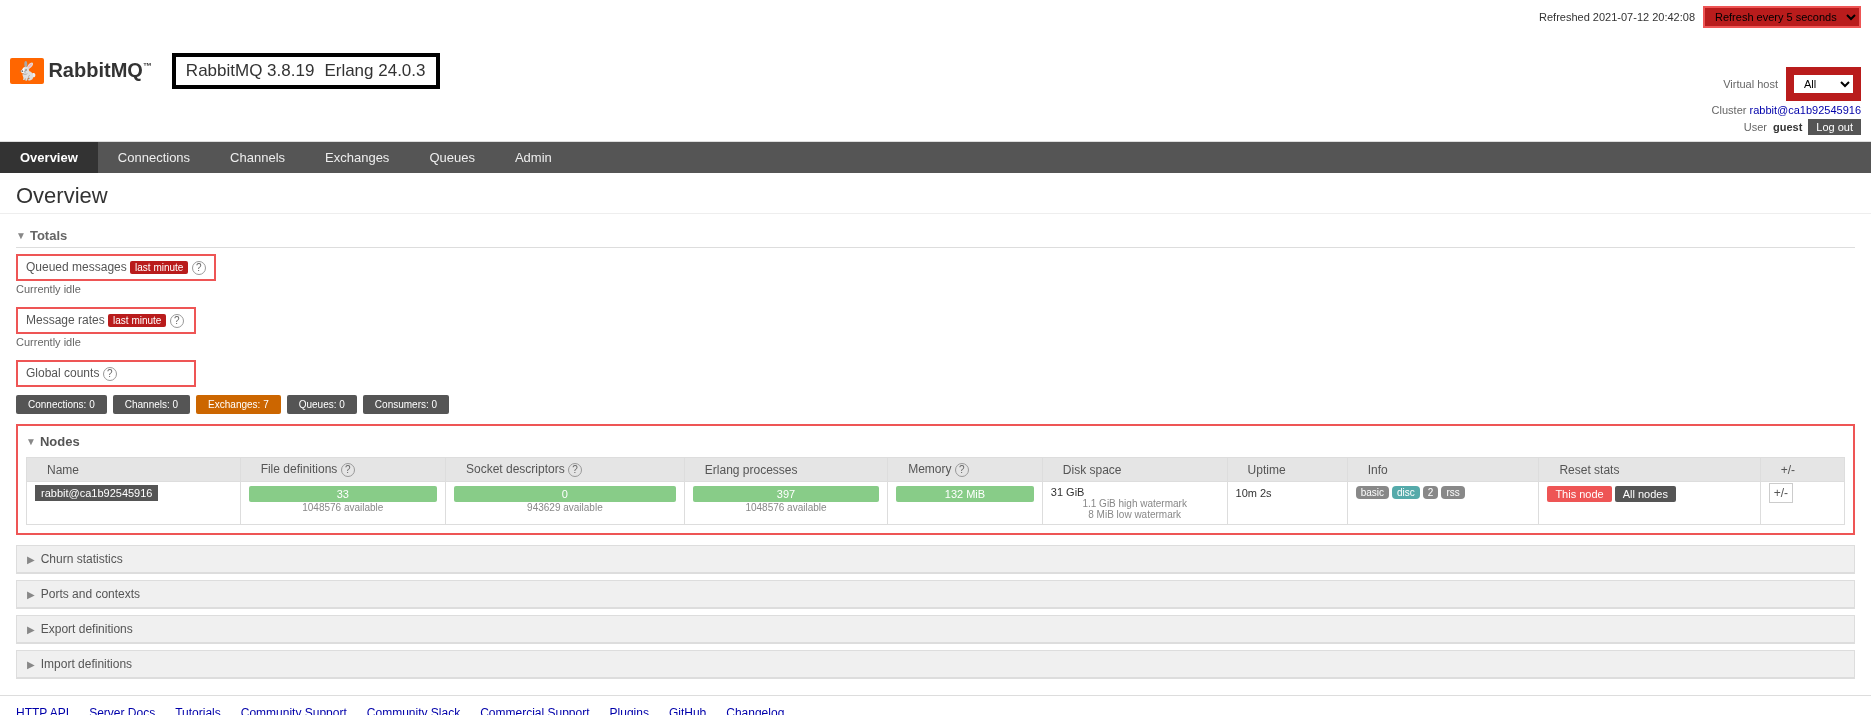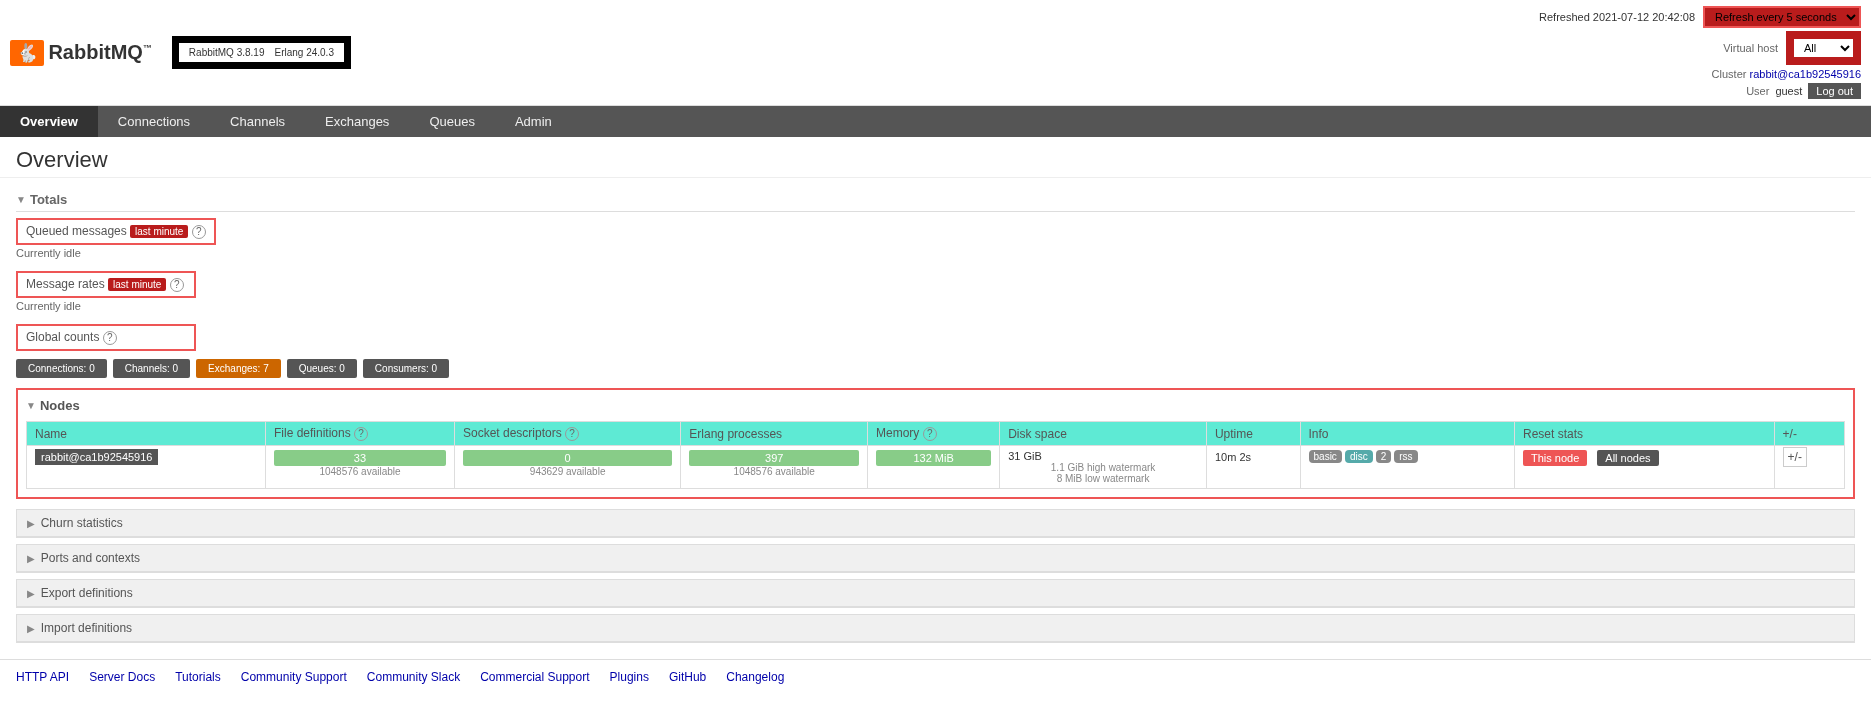--- a/index.html
+++ b/index.html
@@ -4,35 +4,35 @@
   <style>
     * { box-sizing: border-box; margin: 0; padding: 0; }
     body { font-family: Arial, sans-serif; font-size: 12px; color: #333; background: #fff; }
 
     
     .header { display: flex; align-items: center; padding: 6px 10px; background: #fff; border-bottom: 1px solid #ddd; flex-wrap: wrap; gap: 4px; }
     .logo { display: flex; align-items: center; margin-right: 16px; }
     .logo-box { background: #f60; color: #fff; font-weight: bold; font-size: 18px; padding: 2px 6px; border-radius: 2px; margin-right: 4px; }
     .logo-text { font-size: 20px; font-weight: bold; color: #333; }
     .logo-tm { font-size: 9px; vertical-align: super; }
-    .version-box { border: 7px solid #000000; padding: 4px 10px; display: flex; gap: 10px; font-size: 10px; }
+    .version-box { border: 4px solid #000000; padding: 4px 10px; display: flex; gap: 10px; font-size: 17px; }
     .version-item { color: #333; }
 
     .header-right { margin-left: auto; display: flex; flex-direction: column; align-items: flex-end; gap: 3px; }
     .refresh-row { display: flex; align-items: center; gap: 8px; font-size: 11px; }
     .refresh-label { color: #333; }
     .refresh-select { border: 2px solid #e55; padding: 2px 6px; font-size: 11px; cursor: pointer; background: #b91c1c; }
-    .vhost-row { display: flex; align-items: center; gap: 8px; font-size: 11px; }
+    .vhost-row { display: flex; align-items: center; gap: 8px; font-size: 11px; margin-top: 36px; }
     .vhost-label { color: #666; }
     .vhost-select { border: 8px solid #b91c1c; padding: 2px 20px 2px 6px; font-size: 11px; cursor: pointer; background: #fff; }
     .cluster-row { font-size: 11px; color: #666; }
     .cluster-name { color: #00a; }
     .user-row { display: flex; align-items: center; gap: 6px; font-size: 11px; }
     .user-label { color: #666; }
-    .user-name { color: #333; font-weight: normal; }
+    .user-name { color: #333; font-weight: bold; }
     .logout-btn { background: #555; color: #fff; border: none; padding: 2px 8px; cursor: pointer; font-size: 11px; }
 
     
     .nav { display: flex; background: #555; }
     .nav-item { padding: 8px 20px; color: #eee; cursor: pointer; font-size: 13px; text-decoration: none; }
     .nav-item.active { background: #333; color: #fff; font-weight: bold; }
 
     
     .page-title-area { padding: 10px 16px 4px; border-bottom: 1px solid #eee; }
     .page-title { font-size: 22px; font-weight: normal; color: #333; }
@@ -54,32 +54,32 @@
 
     
     .counts-row { display: flex; gap: 6px; margin: 8px 0; }
     .count-btn { background: #555; color: #fff; border: none; padding: 4px 12px; font-size: 10px; cursor: pointer; border-radius: 2px; }
     .count-btn.orange { background: #c60; }
 
     
     .nodes-section { border: 2px solid #e55; margin-bottom: 10px; padding: 8px; }
     .nodes-title { font-size: 13px; font-weight: bold; color: #555; display: flex; align-items: center; gap: 4px; margin-bottom: 8px; }
     .nodes-table { width: 100%; border-collapse: collapse; font-size: 12px; }
-    .nodes-table th { background: #5eead4; padding: 4px 8px; text-align: left; border: 1px solid #ddd; font-weight: normal; color: #555; }
+    .nodes-table th { background: #e5e5e5; padding: 4px 20px; text-align: left; border: 1px solid #ddd; font-weight: normal; color: #555; }
     .nodes-table td { padding: 4px 8px; border: 1px solid #ddd; vertical-align: top; }
     .node-name { background: #555; color: #fff; padding: 2px 6px; font-size: 11px; }
     .green-bar { background: #8c8; color: #fff; padding: 2px 6px; text-align: center; font-size: 11px; border-radius: 2px; }
     .available-text { font-size: 10px; color: #888; text-align: center; }
     .disk-space { font-size: 11px; }
     .uptime { font-size: 11px; }
     .info-badges { display: flex; gap: 3px; flex-wrap: wrap; }
     .badge { padding: 1px 5px; font-size: 10px; border-radius: 4px; color: #fff; cursor: pointer; }
     .badge-gray { background: #888; }
     .badge-teal { background: #5aa; }
-    .reset-btns { display: flex; gap: 10px; }
+    .reset-btns { display: flex; gap: 3px; }
     .this-node-btn { background: #e55; color: #fff; border: none; padding: 2px 8px; font-size: 11px; cursor: pointer; border-radius: 2px; }
     .all-nodes-btn { background: #555; color: #fff; border: none; padding: 2px 8px; font-size: 11px; cursor: pointer; border-radius: 2px; }
     .plus-minus { font-size: 12px; color: #555; cursor: pointer; padding: 2px 4px; border: 1px solid #ccc; }
 
     
     .collapsible { border: 1px solid #ddd; margin-bottom: 6px; }
     .collapsible-header { background: #f0f0f0; padding: 6px 10px; cursor: pointer; display: flex; align-items: center; gap: 6px; font-size: 12px; color: #555; border-bottom: 1px solid #ddd; }
 
     
     .footer { border-top: 1px solid #ddd; padding: 10px 16px; display: flex; gap: 20px; flex-wrap: wrap; }

